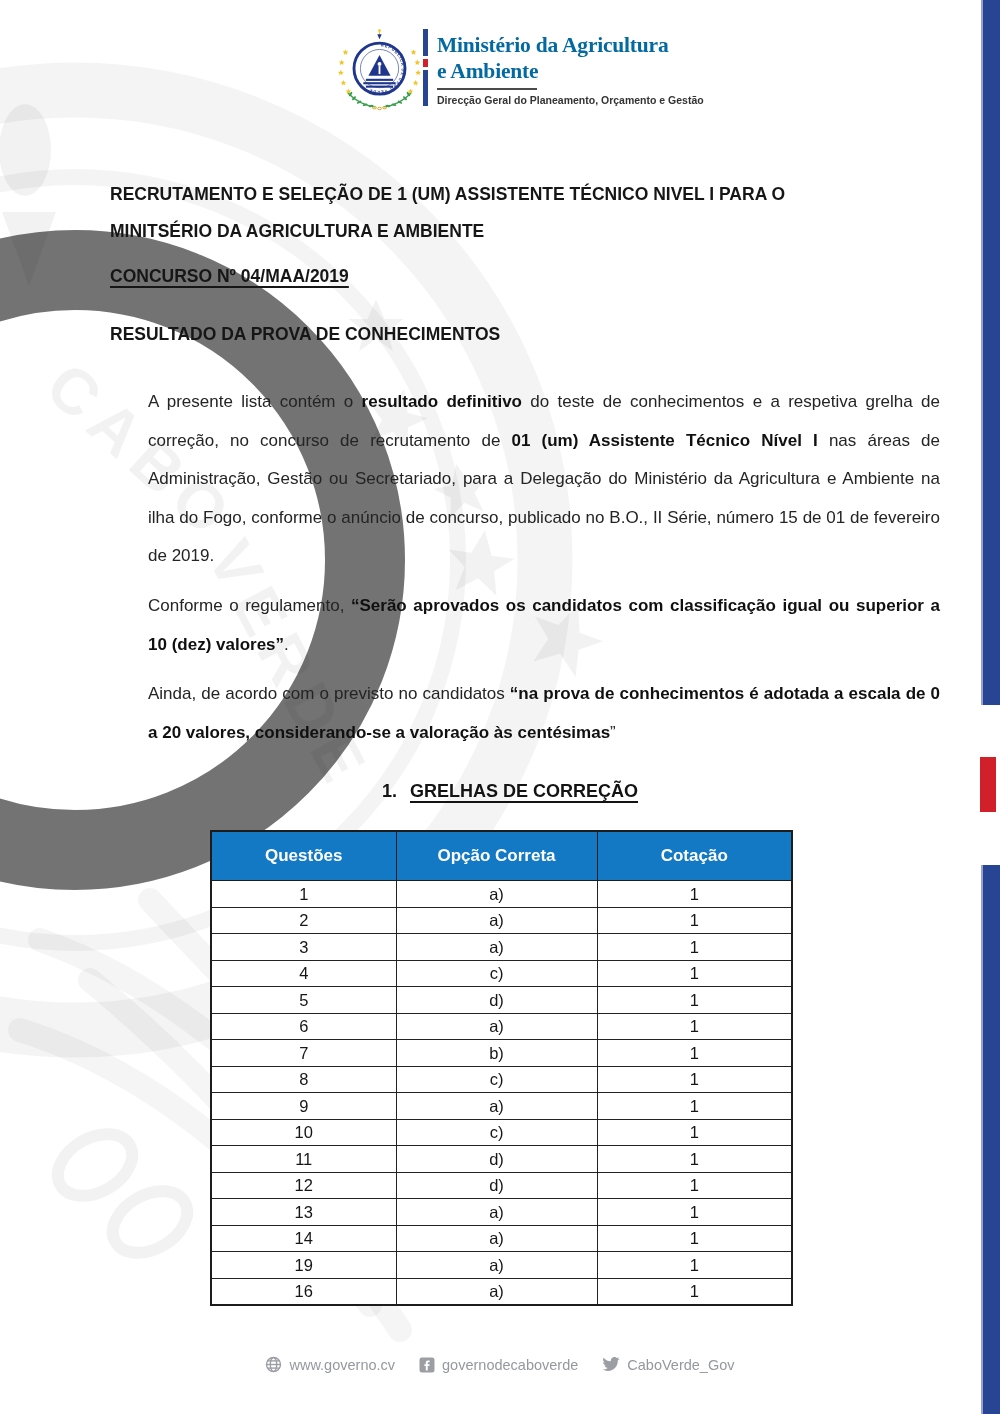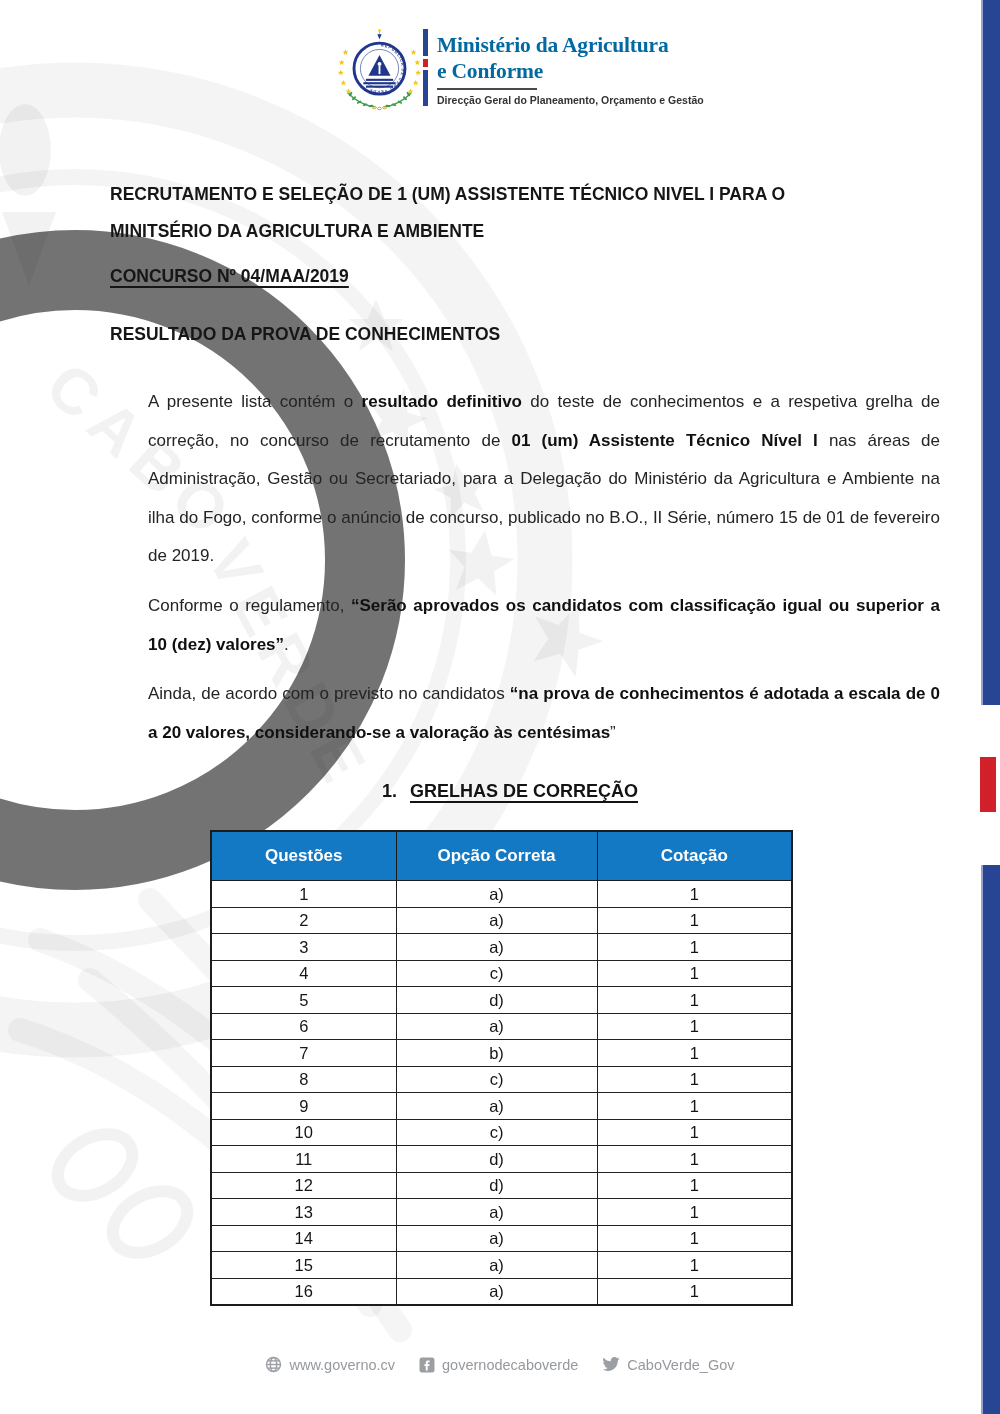--- a/index.html
+++ b/index.html
@@ -167,21 +167,21 @@
     </g>
   </svg>
   <div class="mini-flag">
     <span class="w1"></span>
       <span class="r"></span>
       <span class="w2"></span>
   </div>
   <div class="ministry-text">
     <div class="ministry-name">
       <div>Ministério da Agricultura</div>
-      <div>e Conforme</div>
+      <div>e Ambiente</div>
     </div>
     <div class="ministry-rule"></div>
     <div class="ministry-dept">Direcção Geral do Planeamento, Orçamento e Gestão</div>
   </div>
 </div>
 
 <div class="layer title title-main">
   <div>RECRUTAMENTO E SELEÇÃO DE 1 (UM) ASSISTENTE TÉCNICO NIVEL I PARA O</div>
   <div>MINITSÉRIO DA AGRICULTURA E AMBIENTE</div>
 </div>
@@ -278,21 +278,21 @@
         <td>13</td>
         <td>a)</td>
         <td>1</td>
       </tr>
       <tr>
         <td>14</td>
         <td>a)</td>
         <td>1</td>
       </tr>
       <tr>
-        <td>15</td>
+        <td>19</td>
         <td>a)</td>
         <td>1</td>
       </tr>
       <tr>
         <td>16</td>
         <td>a)</td>
         <td>1</td>
       </tr>
     </tbody>
 </table>

